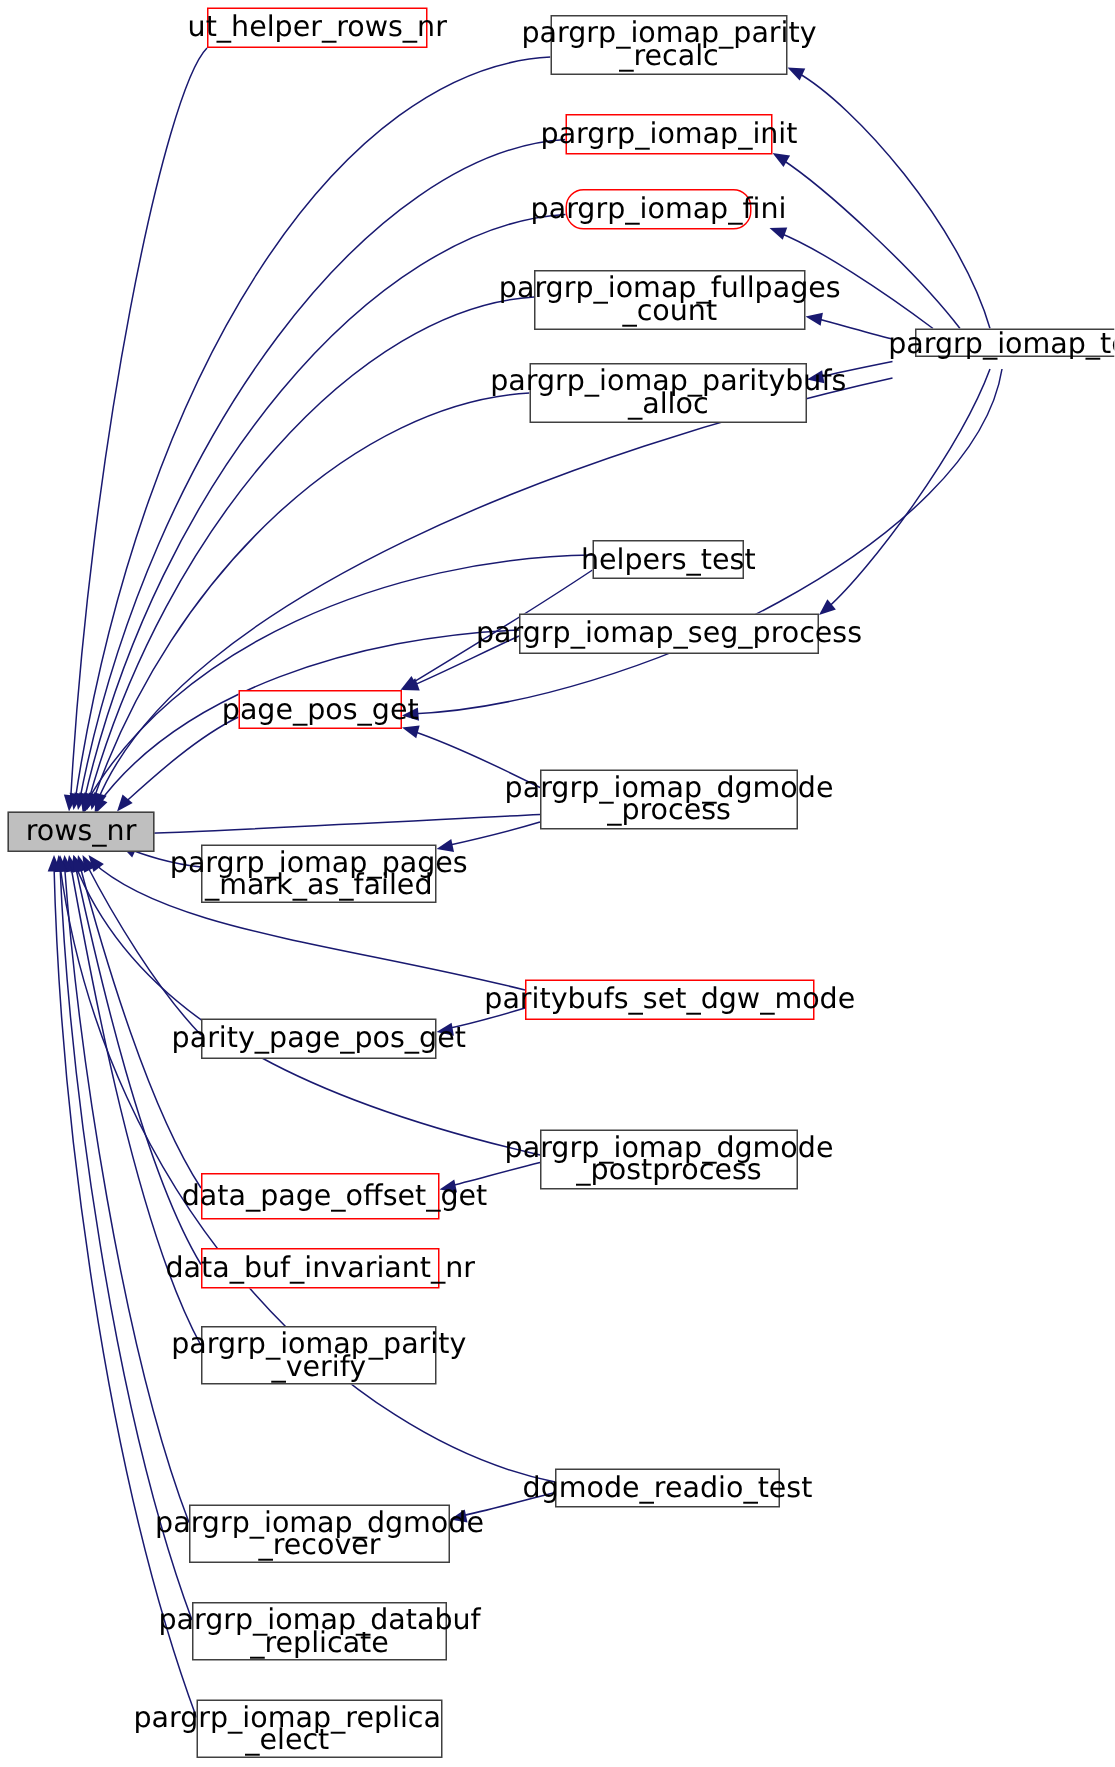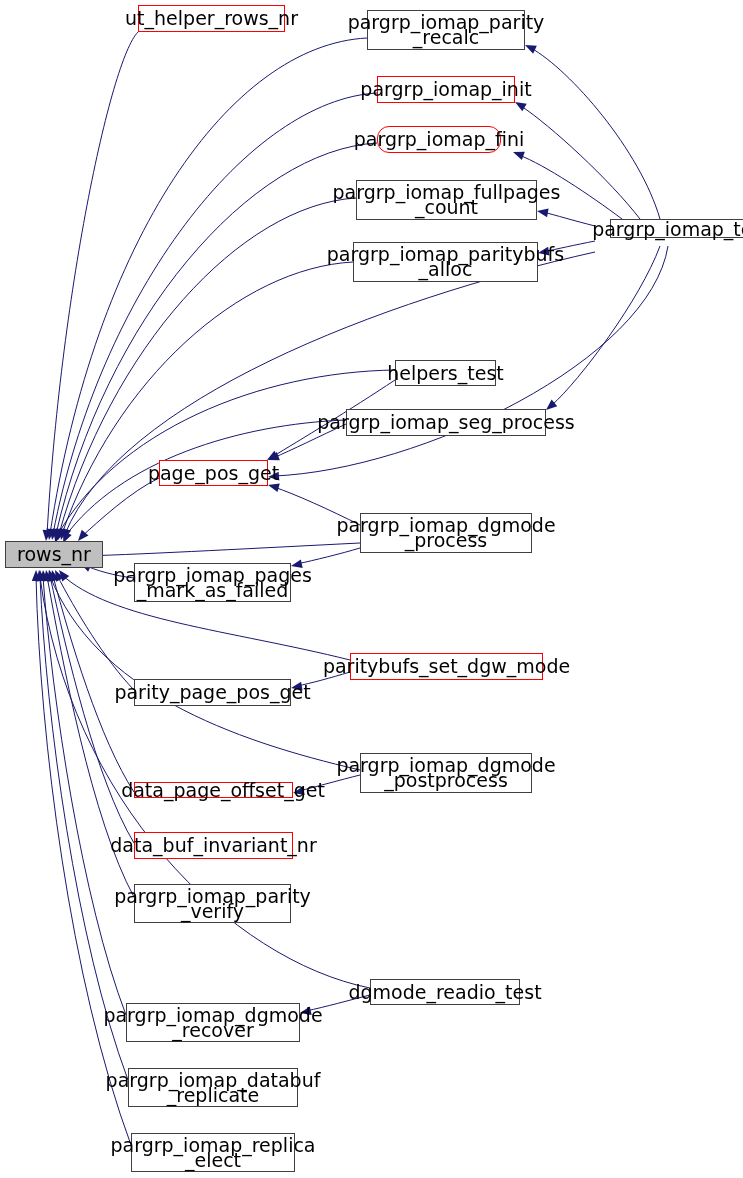--- a/index.html
+++ b/index.html
@@ -140,25 +140,25 @@
       <div class="node" style="left: 346px; top: 409px; width: 200px; height: 27px;"><span>pargrp_iomap_seg_process</span></div>
       <div class="node red" style="left: 159px; top: 460px; width: 109px; height: 26px;"><span>page_pos_get</span></div>
       <div class="node" style="left: 360px; top: 513px; width: 172px; height: 40px;"><span>pargrp_iomap_dgmode
 _process</span></div>
       <div class="node" style="left: 134px; top: 563px; width: 157px; height: 39px;"><span>pargrp_iomap_pages
 _mark_as_failed</span></div>
       <div class="node red" style="left: 350px; top: 653px; width: 193px; height: 27px;"><span>paritybufs_set_dgw_mode</span></div>
       <div class="node" style="left: 134px; top: 679px; width: 157px; height: 27px;"><span>parity_page_pos_get</span></div>
       <div class="node" style="left: 360px; top: 753px; width: 172px; height: 40px;"><span>pargrp_iomap_dgmode
 _postprocess</span></div>
-      <div class="node red" style="left: 134px; top: 782px; width: 159px; height: 16px; padding-left: 19px;"><span>data_page_offset_get</span></div>
+      <div class="node red" style="left: 134px; top: 782px; width: 159px; height: 31px; padding-left: 19px;"><span>data_page_offset_get</span></div>
       <div class="node red" style="left: 134px; top: 832px; width: 159px; height: 27px;"><span>data_buf_invariant_nr</span></div>
       <div class="node" style="left: 134px; top: 884px; width: 157px; height: 39px;"><span>pargrp_iomap_parity
 _verify</span></div>
       <div class="node" style="left: 370px; top: 979px; width: 150px; height: 26px;"><span>dgmode_readio_test</span></div>
       <div class="node" style="left: 126px; top: 1003px; width: 174px; height: 39px;"><span>pargrp_iomap_dgmode
 _recover</span></div>
       <div class="node" style="left: 128px; top: 1068px; width: 170px; height: 39px;"><span>pargrp_iomap_databuf
 _replicate</span></div>
-      <div class="node" style="left: 131px; top: 1133px; width: 164px; height: 39px;"><span>pargrp_iomap_replica
+      <div class="node" style="left: 131px; top: 1133px; width: 164px; height: 39px; justify-content: flex-end;"><span>pargrp_iomap_replica
 _elect</span></div>
     </div>
 </div>
 
 </body></html>

